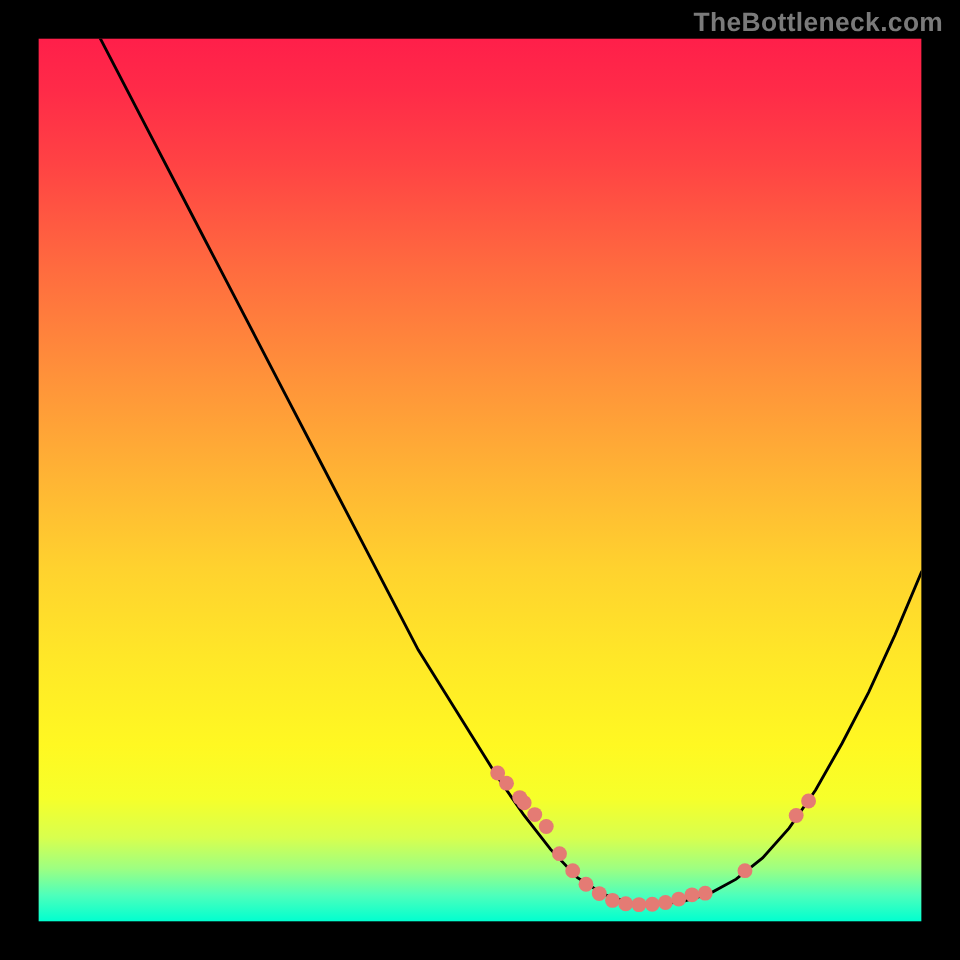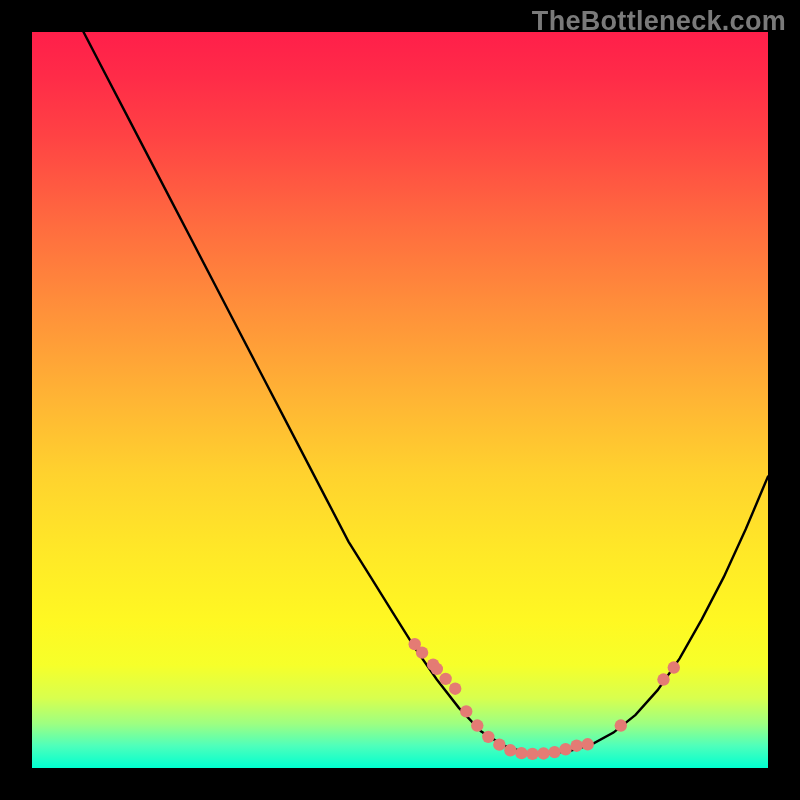--- a/index.html
+++ b/index.html
@@ -15,21 +15,21 @@
     position: relative;
     width: 800px;
     height: 800px;
     background: #000;
   }
   .watermark {
     position: absolute;
     top: 6px;
     right: 14px;
     color: #7a7a7a;
-    font-size: 27px;
+    font-size: 22px;
     font-weight: 600;
     letter-spacing: 0.3px;
     z-index: 10;
   }
   .plot-area {
     position: absolute;
     left: 32px;
     top: 32px;
     width: 736px;
     height: 736px;

